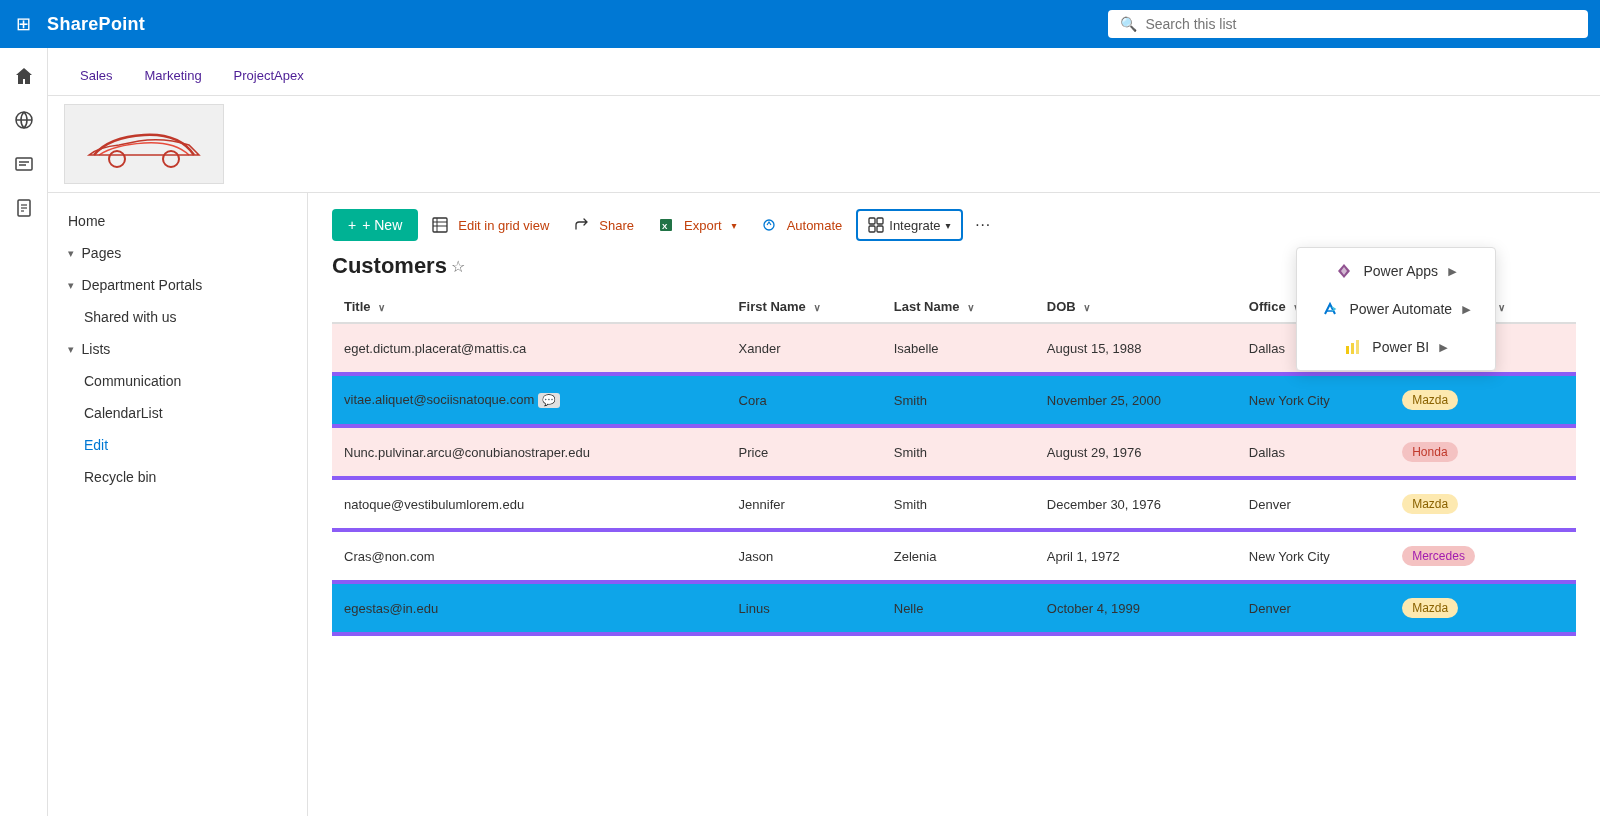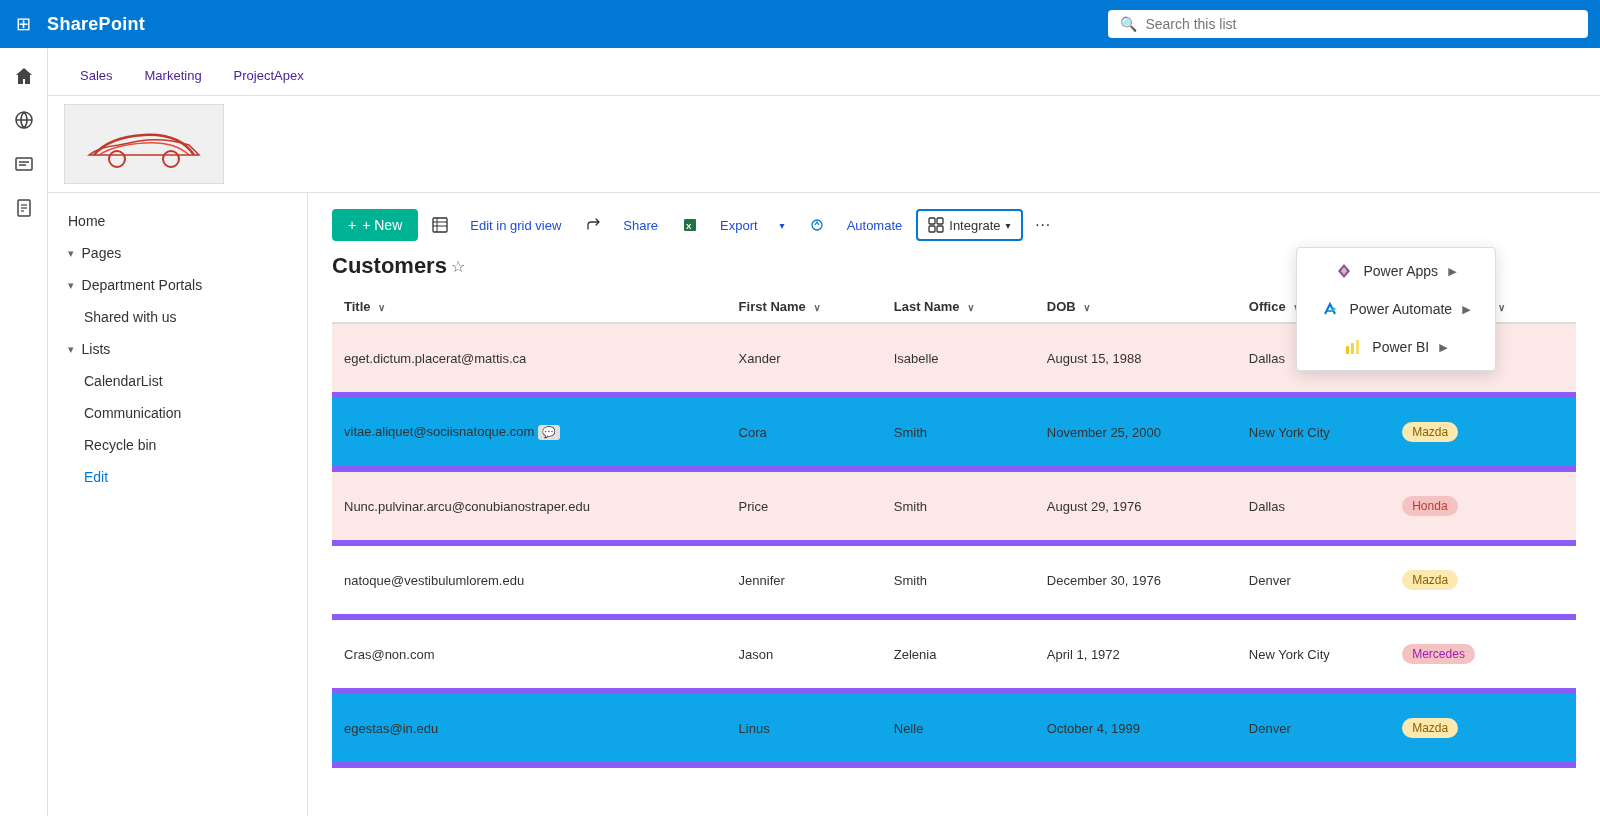--- a/index.html
+++ b/index.html
@@ -180,28 +180,28 @@
       font-size: 14px;
       cursor: pointer;
       display: flex;
       align-items: center;
       gap: 6px;
       font-weight: 500;
     }
     .btn-toolbar {
       background: transparent;
       border: none;
-      color: #1d4ed8;
+      color: #c2410c;
       font-size: 13px;
       cursor: pointer;
       padding: 6px 10px;
       border-radius: 4px;
       display: flex;
       align-items: center;
-      gap: 22px;
+      gap: 10px;
     }
     .btn-integrate {
       background: white;
       border: 2px solid #0078d4;
       color: #333;
       font-size: 13px;
       cursor: pointer;
       padding: 6px 10px;
       border-radius: 4px;
       display: flex;
@@ -272,24 +272,24 @@
       text-align: left;
       padding: 8px 12px;
       font-size: 13px;
       font-weight: 600;
       color: #333;
       border-bottom: 2px solid #ddd;
       white-space: nowrap;
     }
     .data-table th .sort-icon { color: #666; font-size: 10px; margin-left: 4px; }
     .data-table td {
-      padding: 24px 12px;
+      padding: 14px 12px;
       font-size: 13px;
       color: #333;
-      border-bottom: 6px solid #8b5cf6;
+      border-bottom: 4px solid #8b5cf6;
       margin-left: 17px;
     }
     .row-red { background: #fde8e8; }
     .row-green { background: #0ea5e9; }
     .row-white { background: #fff; }
 
     .badge {
       display: inline-block;
       padding: 3px 10px;
       border-radius: 12px;
@@ -393,30 +393,30 @@
           <span>Department Portals</span>
         </div>
         <div class="nav-item indent">
           <span>Shared with us</span>
         </div>
         <div class="nav-item">
           <span class="chevron">▾</span>
           <span>Lists</span>
         </div>
         <div class="nav-item indent">
+          <span>Communication</span>
+        </div>
+        <div class="nav-item indent">
           <span>CalendarList</span>
         </div>
-        <div class="nav-item indent">
-          <span>Communication</span>
+        <div class="nav-item indent link-style">
+          <span>Edit</span>
         </div>
         <div class="nav-item indent">
           <span>Recycle bin</span>
-        </div>
-        <div class="nav-item indent link-style">
-          <span>Edit</span>
         </div>
       </div>
 
       <div class="right-content">
 
         <div class="toolbar">
           <button class="btn-new">
             <span>+</span>
             <span>+ New</span>
           </button>

